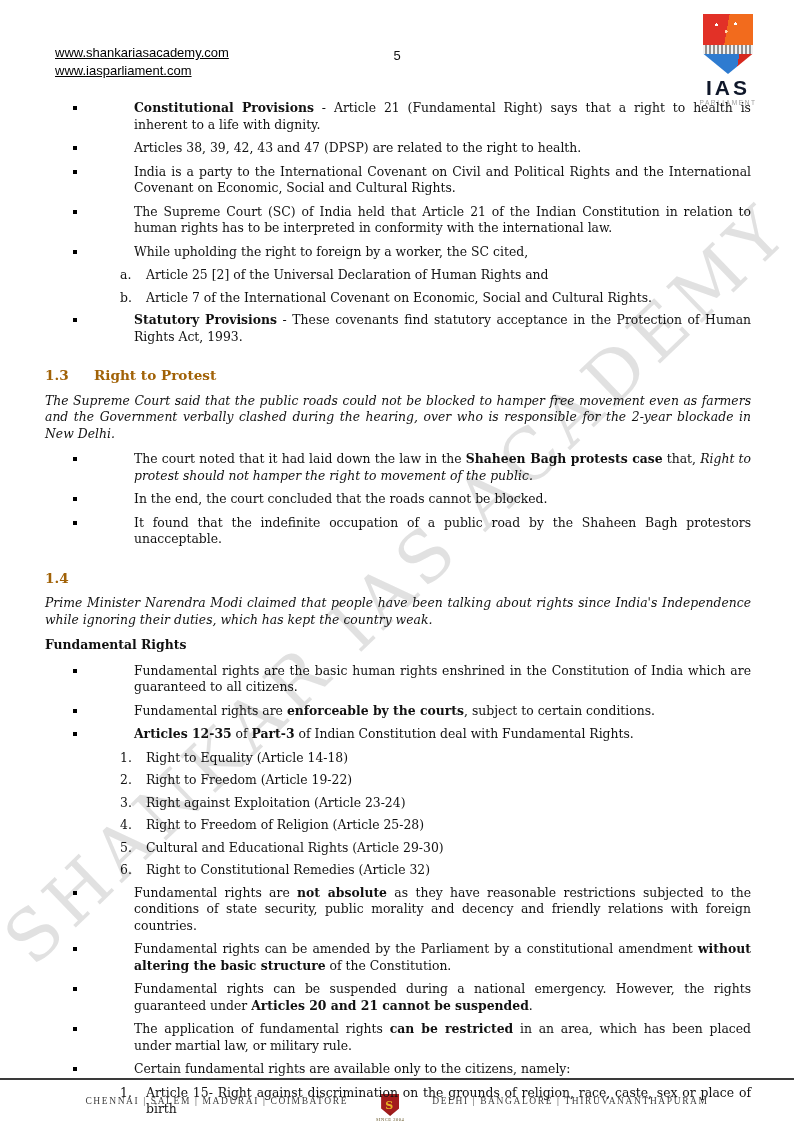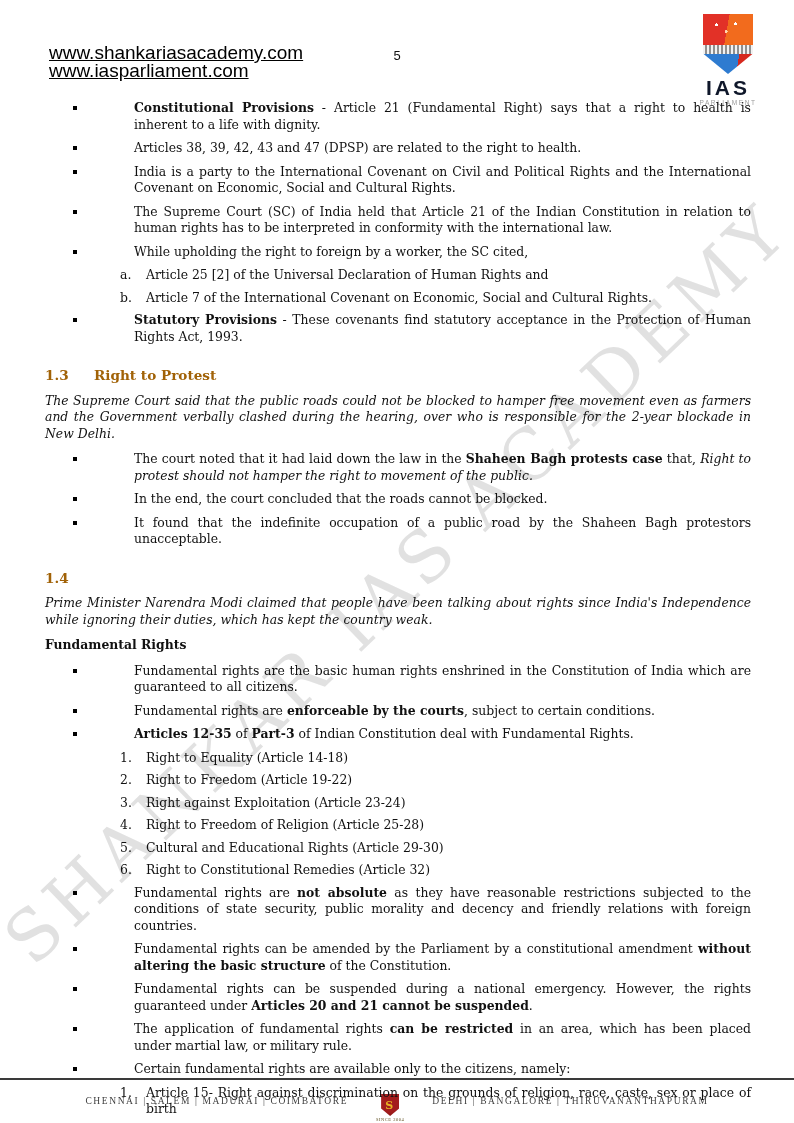--- a/index.html
+++ b/index.html
@@ -3,21 +3,21 @@
 <meta charset="utf-8">
 <style>
   * { margin:0; padding:0; box-sizing:border-box; }
   html,body { background:#888; }
   .page {
     position:relative; width:794px; height:1123px; margin:0 auto;
     background:#ffffff; overflow:hidden;
     font-family:"DejaVu Serif", serif; color:#111;
   }
   
-  .header-links { position:absolute; top:44px; left:49px; font-family:"Liberation Sans", sans-serif; font-size:19px; line-height:18px; }
+  .header-links { position:absolute; top:44px; left:55px; font-family:"Liberation Sans", sans-serif; font-size:13px; line-height:18px; }
   .header-links a { color:#000; text-decoration:underline; display:block; cursor:pointer; }
   .page-number { position:absolute; top:48px; left:0; width:794px; text-align:center; font-family:"Liberation Sans", sans-serif; font-size:13px; }
   
   .brand { position:absolute; top:14px; right:34px; width:64px; text-align:center; }
   .shield { width:50px; height:60px; margin:0 auto; clip-path:polygon(0 0,100% 0,100% 66%,50% 100%,0 66%); }
   .sh-top  { height:52%; background:linear-gradient(100deg,#e23127 48%,#f26b1d 48%);
              background-blend-mode:normal; position:relative; }
   .sh-top::after{ content:""; position:absolute; inset:4px 6px;
              background:radial-gradient(circle 1.5px at 20% 30%,#fff 95%,transparent),
                         radial-gradient(circle 1.5px at 70% 25%,#fff 95%,transparent),

